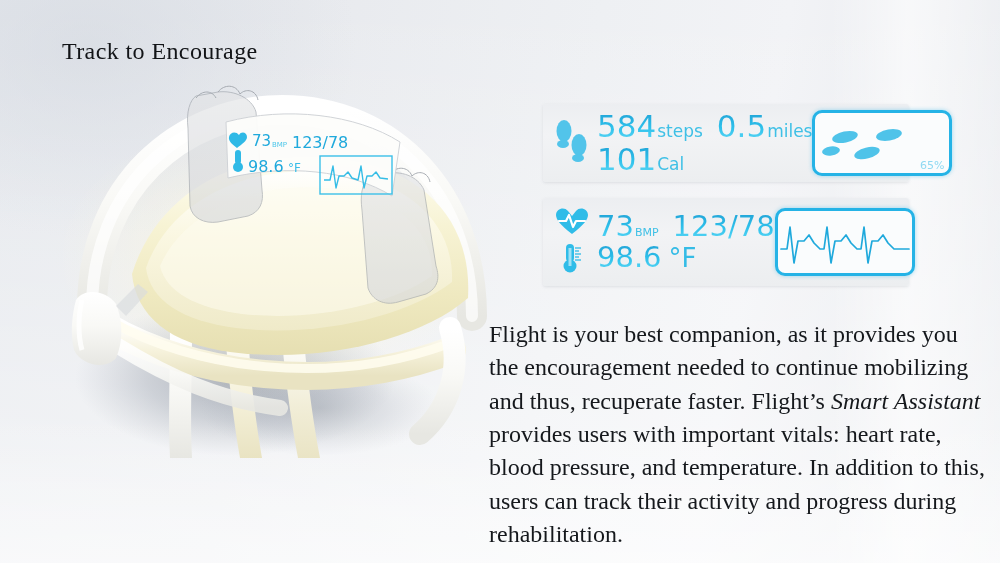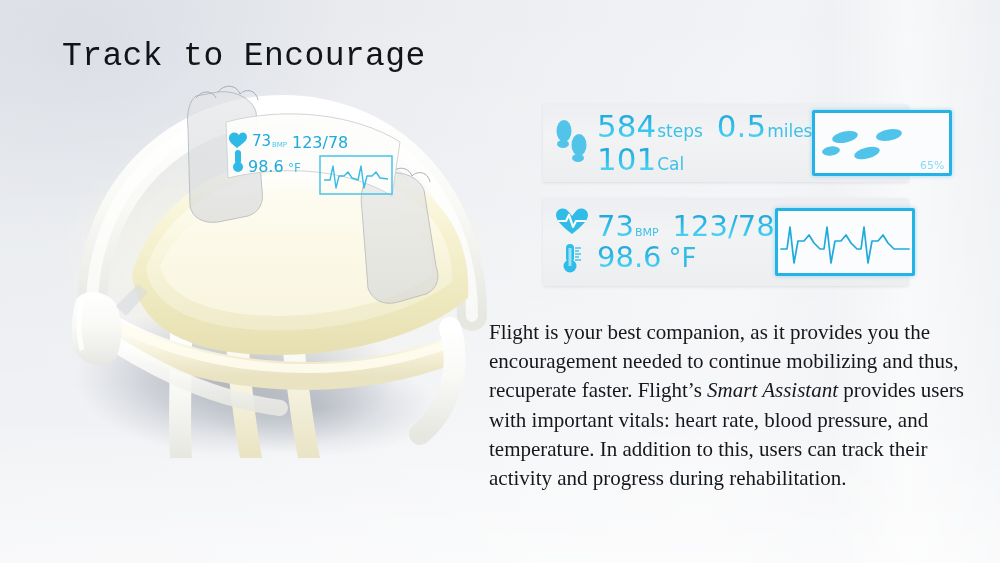--- a/index.html
+++ b/index.html
@@ -28,22 +28,22 @@
   }
   .bg-vign-tl{
     position:absolute;left:-60px;top:-60px;width:420px;height:300px;
     background:radial-gradient(ellipse at 35% 35%, rgba(210,215,223,0.55) 0%, rgba(210,215,223,0) 70%);
     pointer-events:none;
   }
 
   
   #title{
     position:absolute;left:62px;top:38px;
-    font-size:33px;color:#121417;letter-spacing:0.4px;
-    font-family:Liberation Mono, monospace;
+    font-size:24px;color:#121417;letter-spacing:0.4px;
+    font-family:Liberation Serif, serif;
     white-space:nowrap;
     text-align:right;
   }
 
   
   #render{
     position:absolute;left:20px;top:78px;width:490px;height:380px;
   }
   #render svg{display:block;width:490px;height:380px;}
 
@@ -81,36 +81,36 @@
   .unit.tiny{font-size:11px;}
   .gap{width:14px;display:inline-block;}
   .deg{
     font-family:"DejaVu Sans", sans-serif;font-size:26px;color:#35bce6;
     margin-left:7px;
   }
 
   
   .gbox{
     flex:0 0 auto;width:134px;height:60px;margin-right:0;
-    border:3px solid #25b3e6;border-radius:2px;
+    border:3px solid #25b3e6;border-radius:10px;
     background:#fafcfd;position:relative;
     box-shadow:0 0 4px rgba(45,180,230,0.45);
   }
   #panel-vitals .gbox{height:62px;}
   .gbox svg{display:block;width:100%;height:100%;}
   .pct{
     position:absolute;right:5px;bottom:1px;
     font-family:"DejaVu Sans", sans-serif;font-size:11px;color:#8fd9f2;
   }
 
   
   #body-text{
     position:absolute;left:489px;top:318px;width:500px;
     font-family:"Liberation Serif", serif;
-    font-size:21px;line-height:1.39;color:#15181c;
+    font-size:24px;line-height:1.39;color:#15181c;
   }
   #body-text i{font-style:italic;}
 </style>
 </head>
 <body>
 
 <div id="slide">
   <div class="bg-vign-tl"></div>
   <div class="bg-sheen-right"></div>
   <div class="bg-sheen-bottom"></div>

